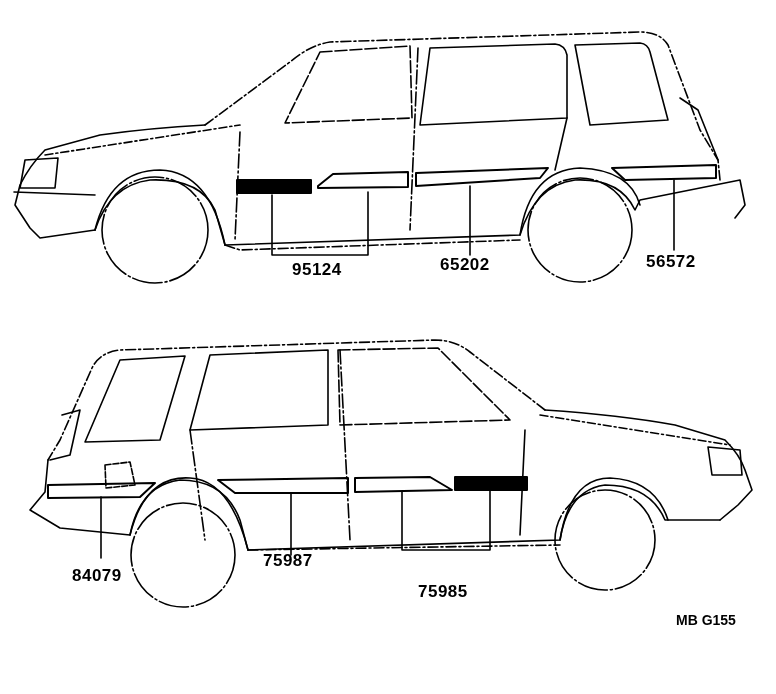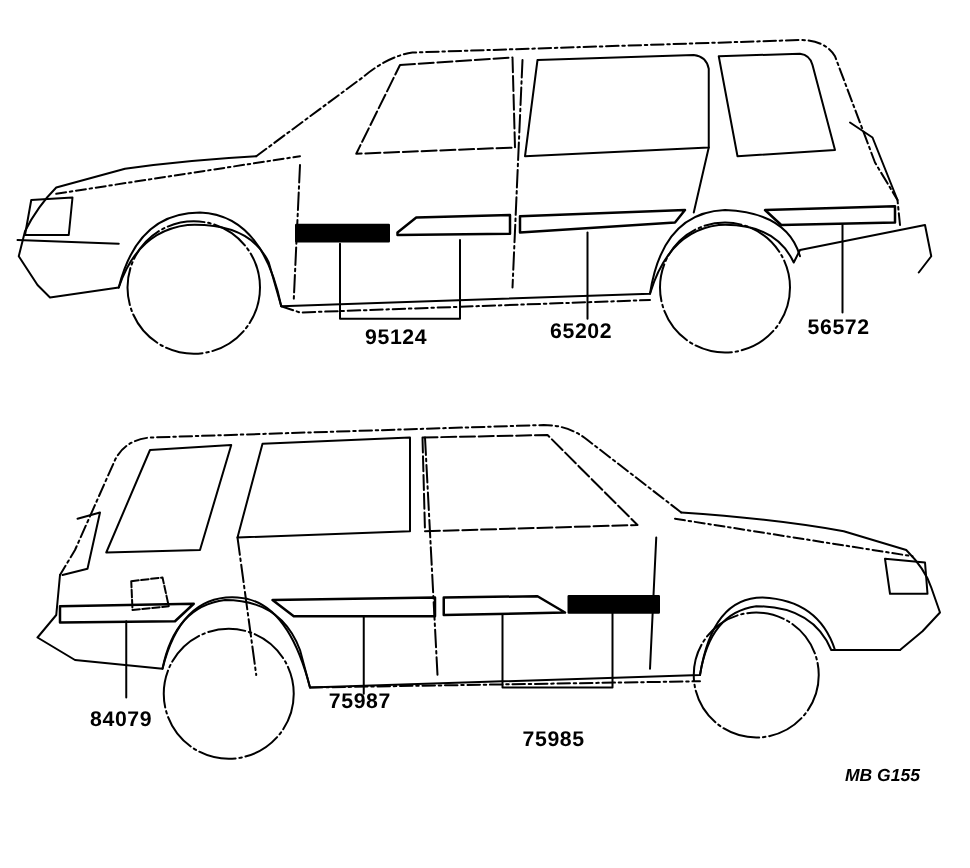--- a/index.html
+++ b/index.html
@@ -101,13 +101,13 @@
   </g>
 </svg>
 
 <div class="label" style="left:292px;top:260px;">95124</div>
 <div class="label" style="left:440px;top:255px;">65202</div>
 <div class="label" style="left:646px;top:252px;">56572</div>
 <div class="label" style="left:72px;top:566px;">84079</div>
 <div class="label" style="left:263px;top:551px;text-align:right;">75987</div>
 <div class="label" style="left:418px;top:555px;margin-top:27px;">75985</div>
 
-<div class="code" style="left:676px;top:612px;font-style:italic;">MB G155</div>
+<div class="code" style="left:676px;top:612px;">MB G155</div>
 
 </body></html>

